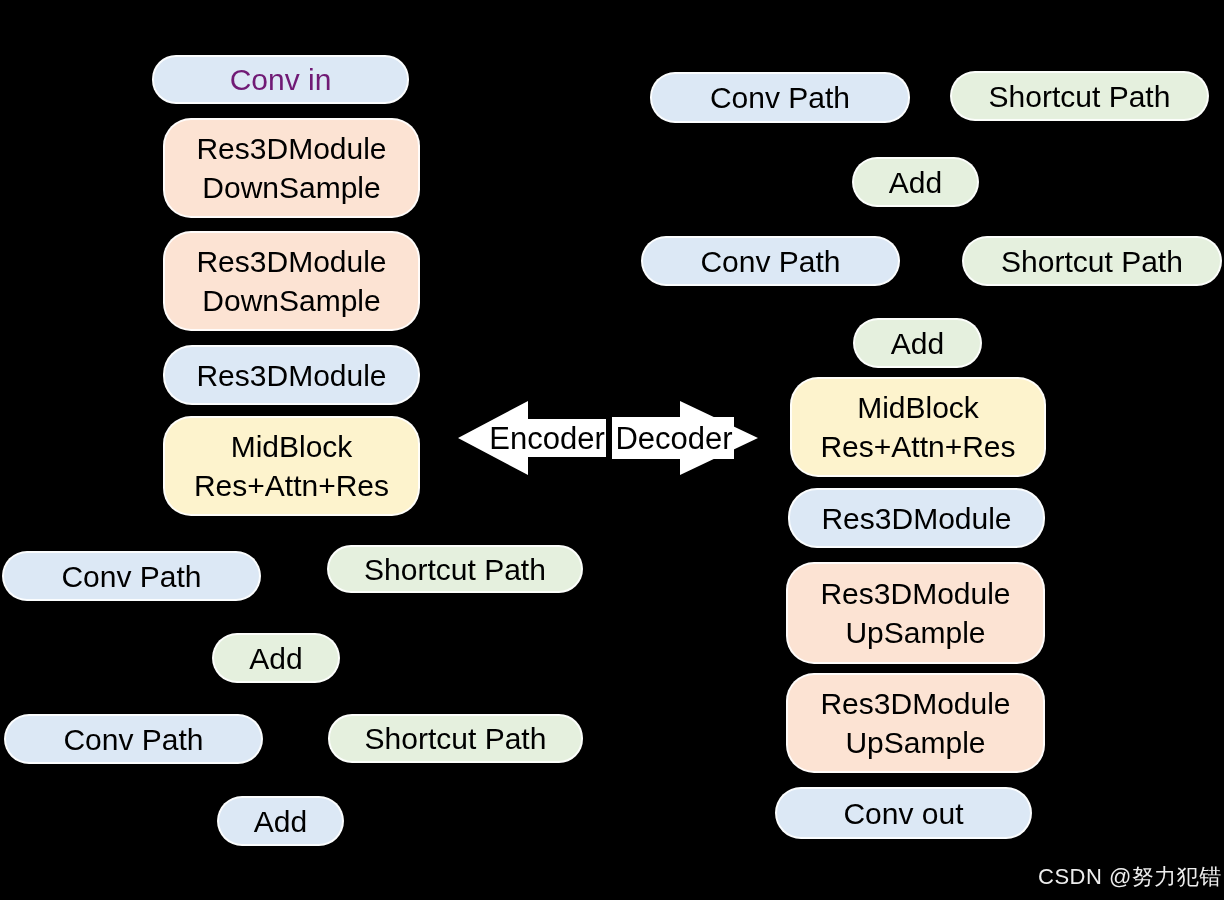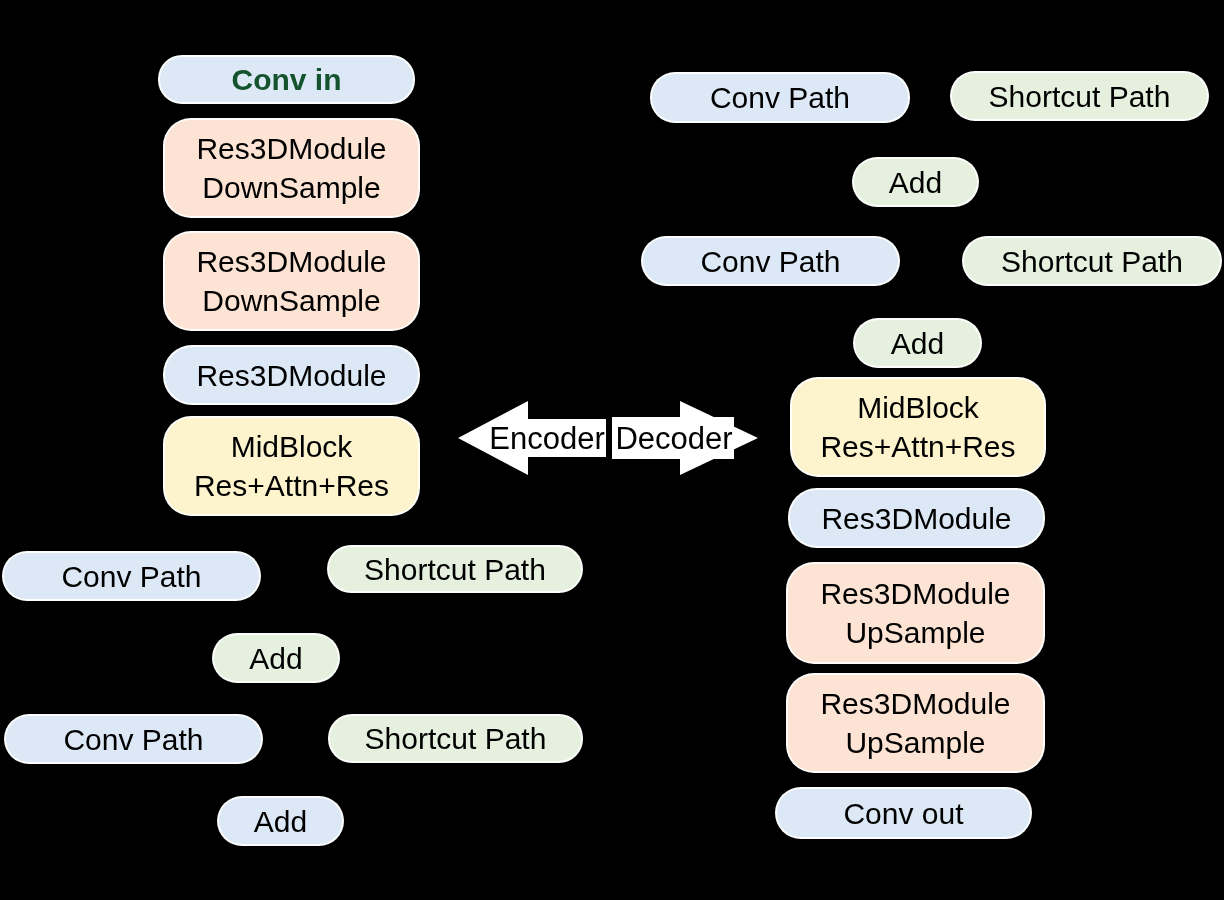--- a/index.html
+++ b/index.html
@@ -23,21 +23,21 @@
     position:absolute;left:1038px;top:862px;color:#ededed;font-size:22px;
     letter-spacing:0.5px;white-space:nowrap;
   }
 </style>
 </head>
 <body>
 
 <div class="canvas">
 
   <div id="nodes-layer">
-      <div class="node" style="left: 158px; top: 55px; width: 257px; height: 49px; border-radius: 24px; background: rgb(220, 232, 245); color: #14532d; font-weight: bold;">
+      <div class="node" style="left: 152px; top: 55px; width: 257px; height: 49px; border-radius: 24px; background: rgb(220, 232, 245); color: #701a75;">
         <span>Conv in</span>
       </div>
       <div class="node" style="left: 163px; top: 118px; width: 257px; height: 100px; border-radius: 28px; background: rgb(252, 227, 211); color: rgb(0, 0, 0);">
         <span>Res3DModule</span>
         <span>DownSample</span>
       </div>
       <div class="node" style="left: 163px; top: 231px; width: 257px; height: 100px; border-radius: 28px; background: rgb(252, 227, 211); color: rgb(0, 0, 0);">
         <span>Res3DModule</span>
         <span>DownSample</span>
       </div>
@@ -109,14 +109,15 @@
       <polygon points="458,438 528,401 528,419 606,419 606,457 528,457 528,475" fill="#ffffff"></polygon>
       <text class="arrow-label" x="547" y="449">Encoder</text>
     </g>
     <g>
       <polygon points="612,419 680,419 680,401 758,438 680,475 680,457 612,457" fill="#ffffff"></polygon>
       <rect x="612" y="417" width="122" height="42" fill="#ffffff"></rect>
       <text class="arrow-label" x="674" y="449">Decoder</text>
     </g>
   </svg>
 
+  <div class="watermark">CSDN @努力犯错</div>
 
 </div>
 
 </body></html>

